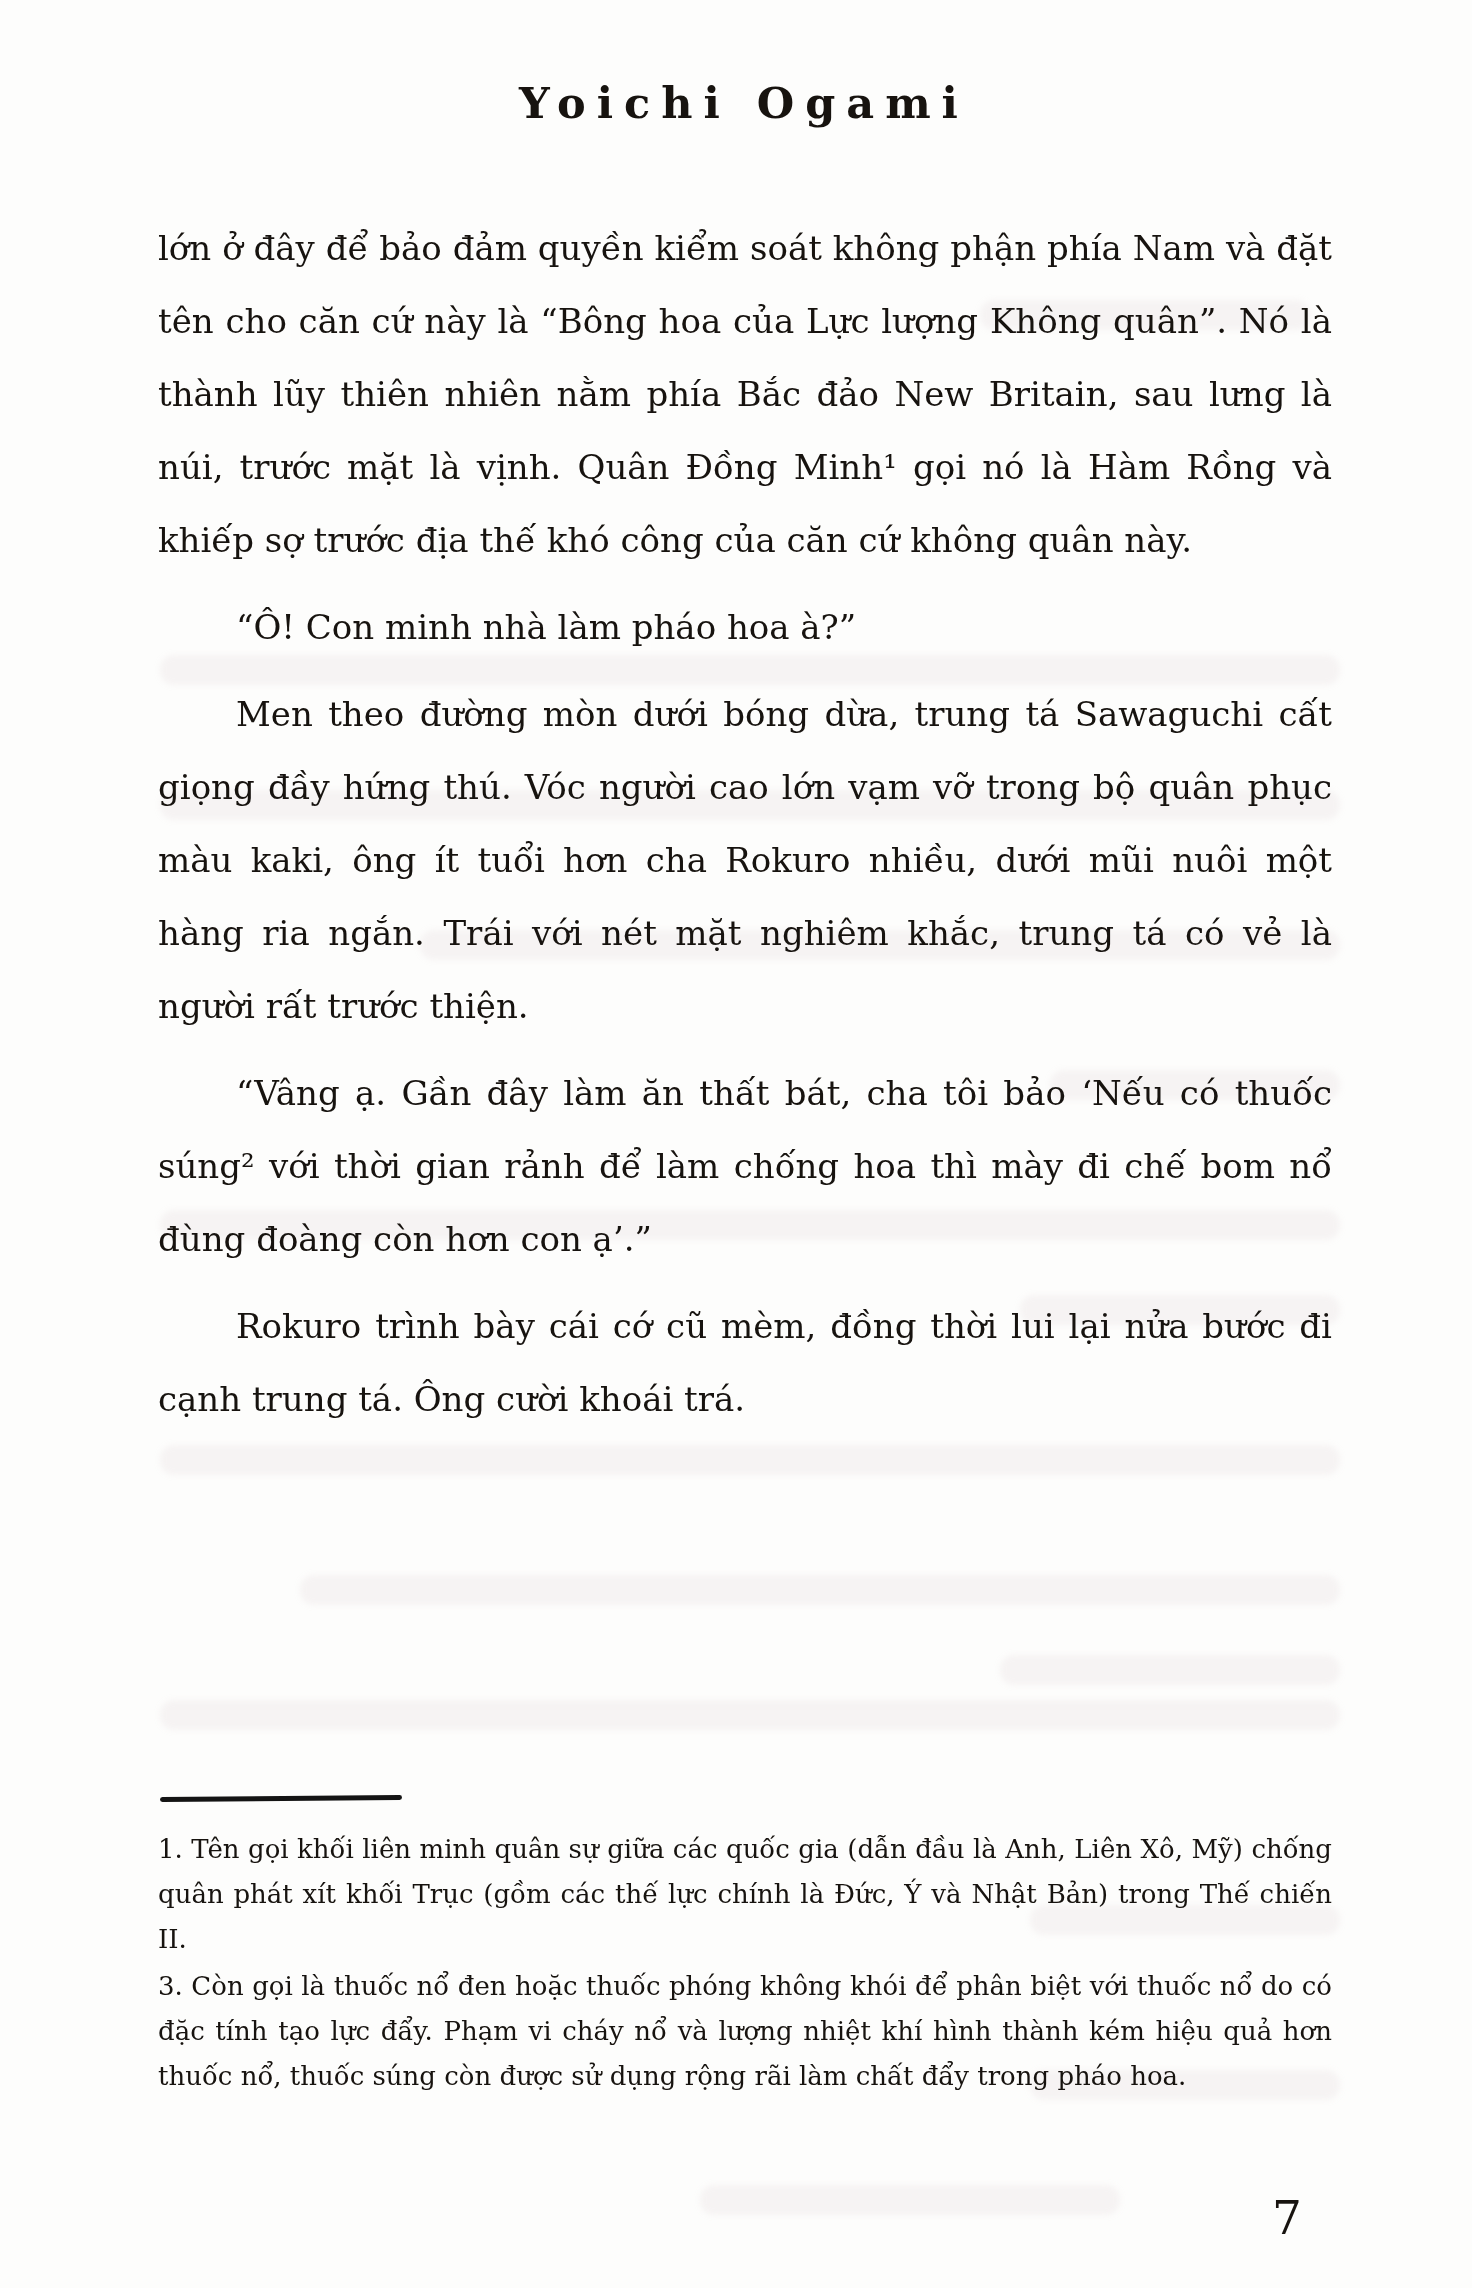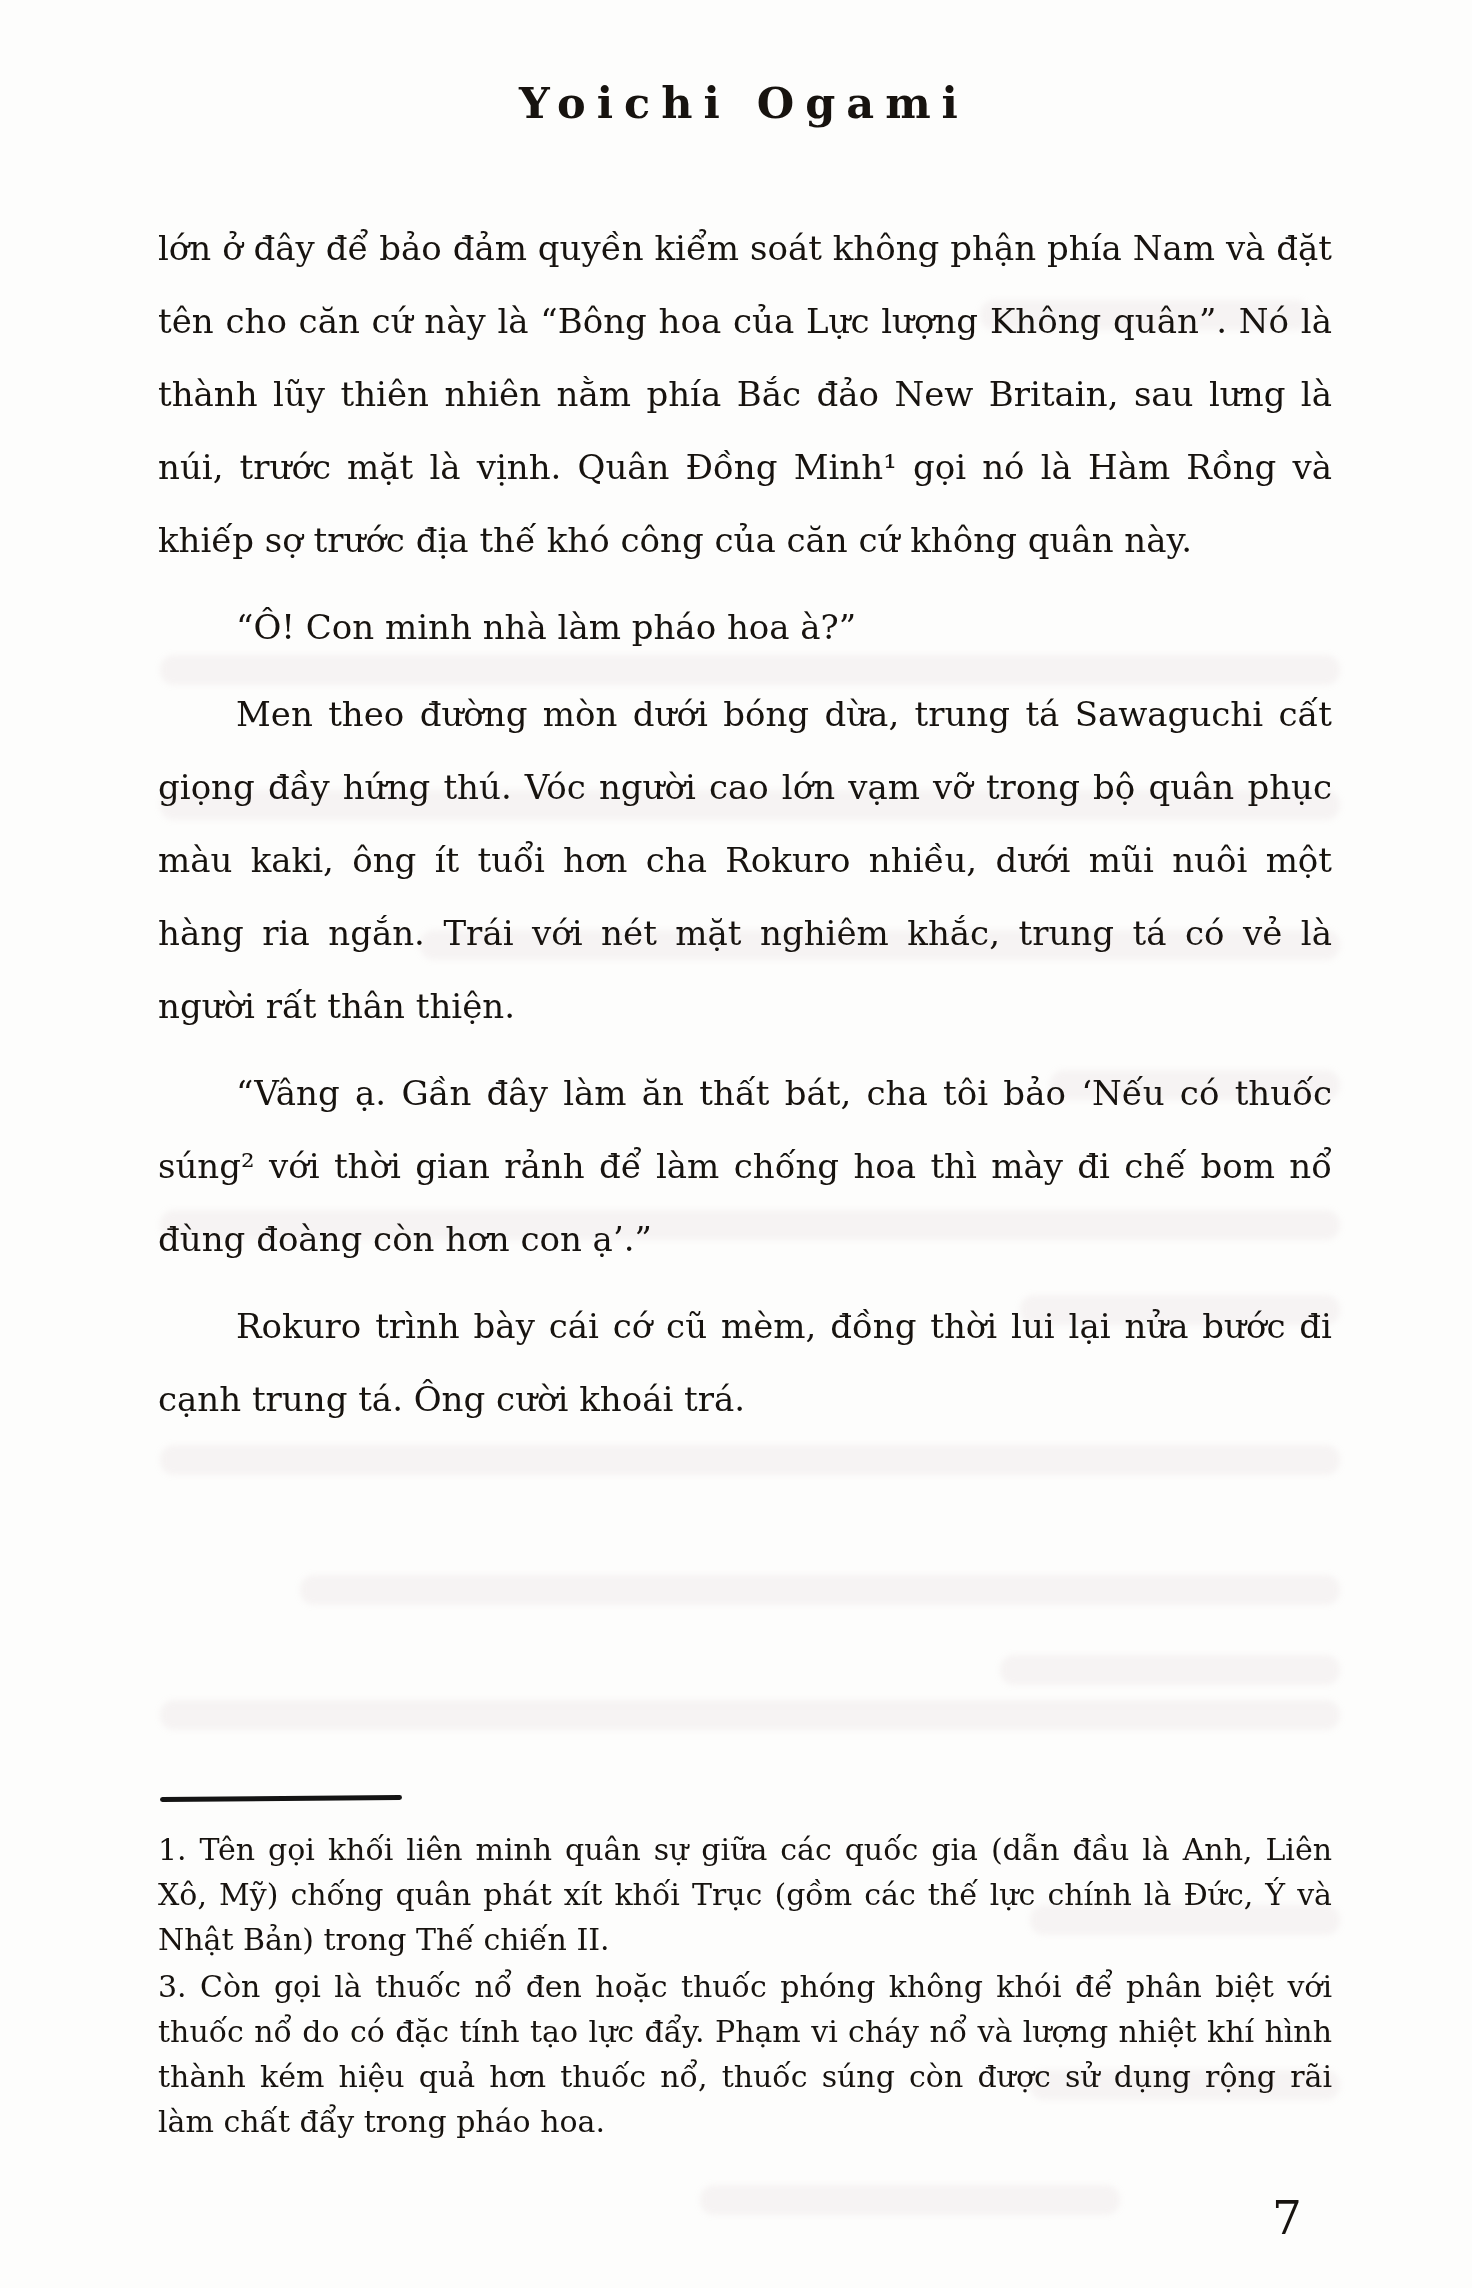--- a/index.html
+++ b/index.html
@@ -70,21 +70,21 @@
   }
   .footnote-rule {
     width: 242px;
     height: 5px;
     background: #141414;
     border-radius: 3px;
     transform: rotate(-0.5deg);
     margin: 0 0 26px 2px;
   }
   .footnote {
-    font-size: 30px;
+    font-size: 26px;
     line-height: 45px;
     text-align: justify;
     margin: 0 0 2px 0;
   }
 
   .page-number {
     position: absolute;
     top: 2190px;
     left: 1272px;
     font-size: 47px;
@@ -111,21 +111,21 @@
     <div class="ghost-stripe" style="left:1030px;top:1905px; width:310px;"></div>
     <div class="ghost-stripe" style="left:1030px;top:2070px; width:310px;"></div>
     <div class="ghost-stripe" style="left:700px; top:2185px; width:420px;"></div>
   </div>
 
   <header class="running-head">Yoichi Ogami</header>
 
   <main class="body-text">
     <p class="para">lớn ở đây để bảo đảm quyền kiểm soát không phận phía Nam và đặt tên cho căn cứ này là “Bông hoa của Lực lượng Không quân”. Nó là thành lũy thiên nhiên nằm phía Bắc đảo New Britain, sau lưng là núi, trước mặt là vịnh. Quân Đồng Minh¹ gọi nó là Hàm Rồng và khiếp sợ trước địa thế khó công của căn cứ không quân này.</p>
     <p class="para indent">“Ô! Con minh nhà làm pháo hoa à?”</p>
-    <p class="para indent">Men theo đường mòn dưới bóng dừa, trung tá Sawaguchi cất giọng đầy hứng thú. Vóc người cao lớn vạm vỡ trong bộ quân phục màu kaki, ông ít tuổi hơn cha Rokuro nhiều, dưới mũi nuôi một hàng ria ngắn. Trái với nét mặt nghiêm khắc, trung tá có vẻ là người rất thân thiện.</p>
+    <p class="para indent">Men theo đường mòn dưới bóng dừa, trung tá Sawaguchi cất giọng đầy hứng thú. Vóc người cao lớn vạm vỡ trong bộ quân phục màu kaki, ông ít tuổi hơn cha Rokuro nhiều, dưới mũi nuôi một hàng ria ngắn. Trái với nét mặt nghiêm khắc, trung tá có vẻ là người rất trước thiện.</p>
     <p class="para indent">“Vâng ạ. Gần đây làm ăn thất bát, cha tôi bảo ‘Nếu có thuốc súng² với thời gian rảnh để làm chống hoa thì mày đi chế bom nổ đùng đoàng còn hơn con ạ’.”</p>
     <p class="para indent">Rokuro trình bày cái cớ cũ mèm, đồng thời lui lại nửa bước đi cạnh trung tá. Ông cười khoái trá.</p>
   </main>
 
   <section class="footnotes">
     <div class="footnote-rule"></div>
     <p class="footnote">1. Tên gọi khối liên minh quân sự giữa các quốc gia (dẫn đầu là Anh, Liên Xô, Mỹ) chống quân phát xít khối Trục (gồm các thế lực chính là Đức, Ý và Nhật Bản) trong Thế chiến II.</p>
     <p class="footnote">3. Còn gọi là thuốc nổ đen hoặc thuốc phóng không khói để phân biệt với thuốc nổ do có đặc tính tạo lực đẩy. Phạm vi cháy nổ và lượng nhiệt khí hình thành kém hiệu quả hơn thuốc nổ, thuốc súng còn được sử dụng rộng rãi làm chất đẩy trong pháo hoa.</p>
   </section>
 

